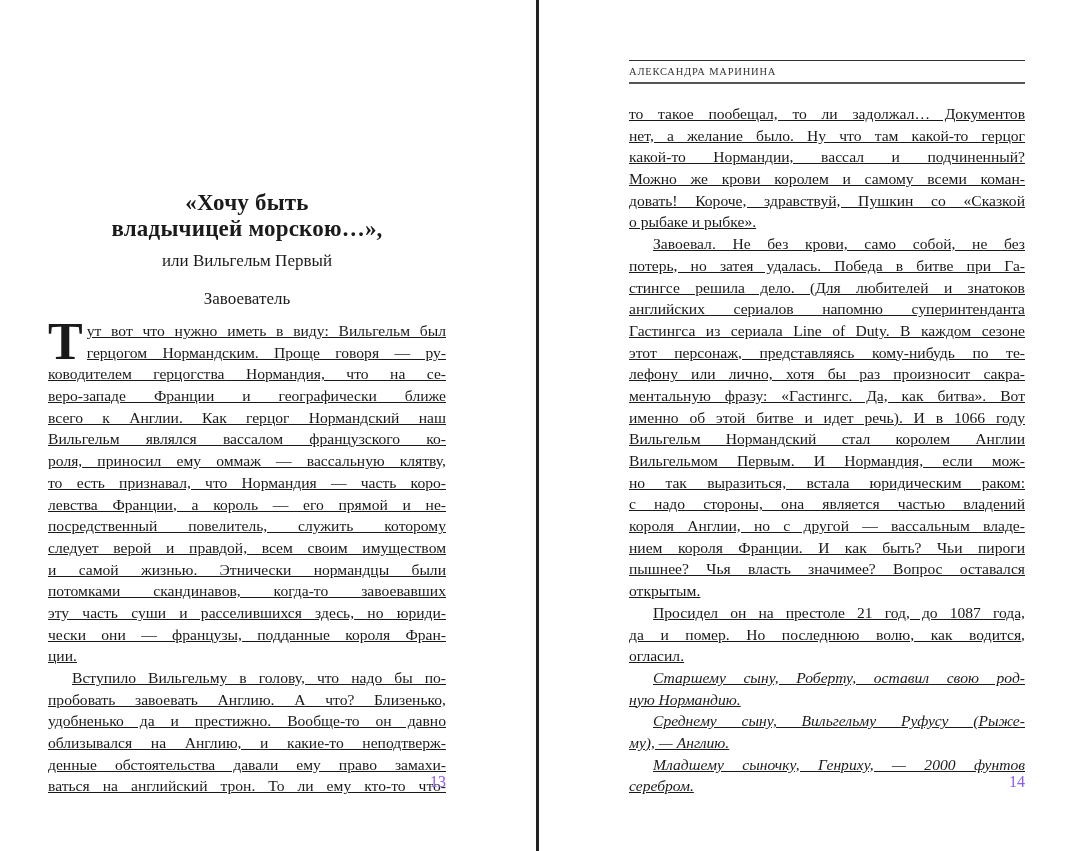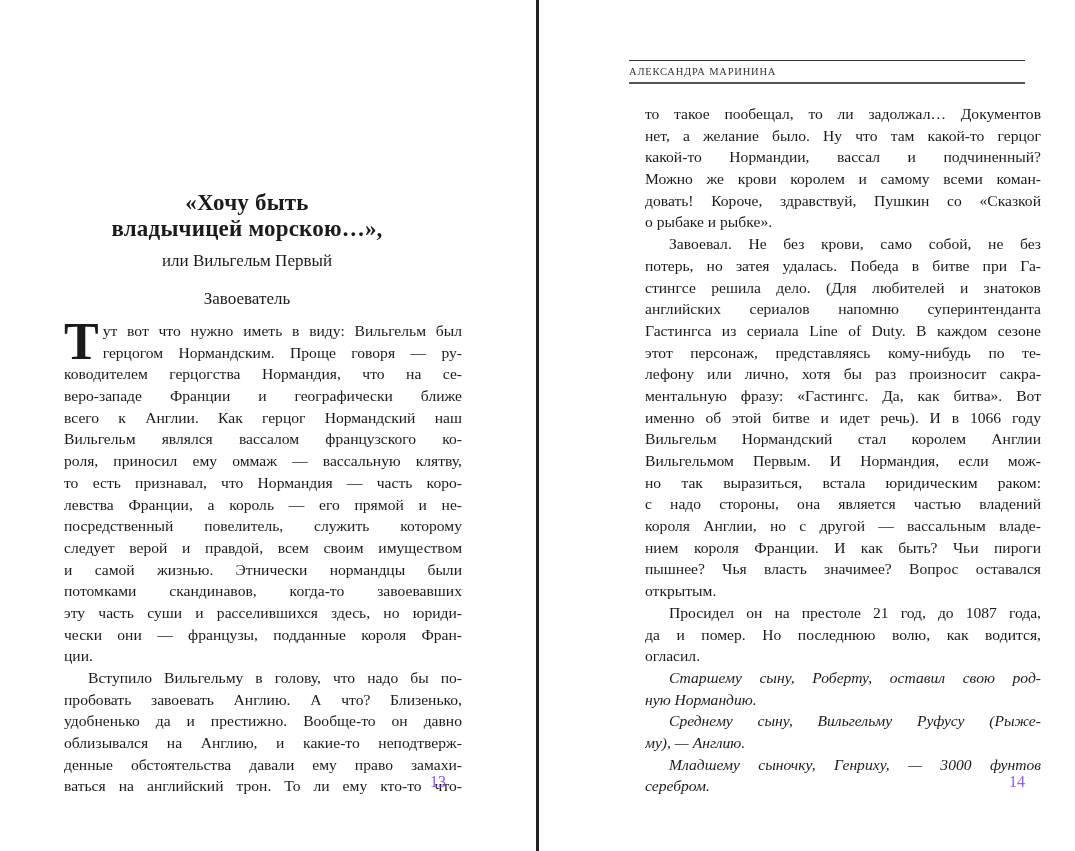--- a/index.html
+++ b/index.html
@@ -53,26 +53,27 @@
       line-height: 26px;
       letter-spacing: 0.2px;
     }
     .chapter-title .sub {
       font-size: 17px;
       line-height: 22px;
       margin-top: 8px;
     }
     .text {
       position: absolute;
-      left: 16px;
+      left: 0;
       width: 100%;
       font-size: 15.6px;
       line-height: 21.7px;
       text-align: justify;
       hyphens: manual;
+      text-decoration: underline;
     }
     .left-text {
       top: 320px;
     }
     .dropcap {
       float: left;
       font-size: 52px;
       line-height: 40px;
       font-weight: bold;
       margin: 2px 4px 0 0;
@@ -187,20 +188,20 @@
       <span class="line">нием короля Франции. И как быть? Чьи пироги</span>
       <span class="line">пышнее? Чья власть значимее? Вопрос оставался</span>
       <span class="line last">открытым.</span>
       <span class="line" style="padding-left:24px;box-sizing:border-box">Просидел он на престоле 21 год, до 1087 года,</span>
       <span class="line">да и помер. Но последнюю волю, как водится,</span>
       <span class="line last">огласил.</span>
       <span class="line" style="padding-left:24px;box-sizing:border-box;font-style:italic">Старшему сыну, Роберту, оставил свою род-</span>
       <span class="line last" style="font-style:italic">ную Нормандию.</span>
       <span class="line" style="padding-left:24px;box-sizing:border-box;font-style:italic">Среднему сыну, Вильгельму Руфусу (Рыже-</span>
       <span class="line last" style="font-style:italic">му), — Англию.</span>
-      <span class="line" style="padding-left:24px;box-sizing:border-box;font-style:italic">Младшему сыночку, Генриху, — 3000 фунтов</span>
+      <span class="line" style="padding-left:24px;box-sizing:border-box;font-style:italic">Младшему сыночку, Генриху, — 2000 фунтов</span>
       <span class="line last" style="font-style:italic">серебром.</span>
     </div>
 
     <div class="folio">14</div>
   </div>
 
 </div>
 
 </body></html>

